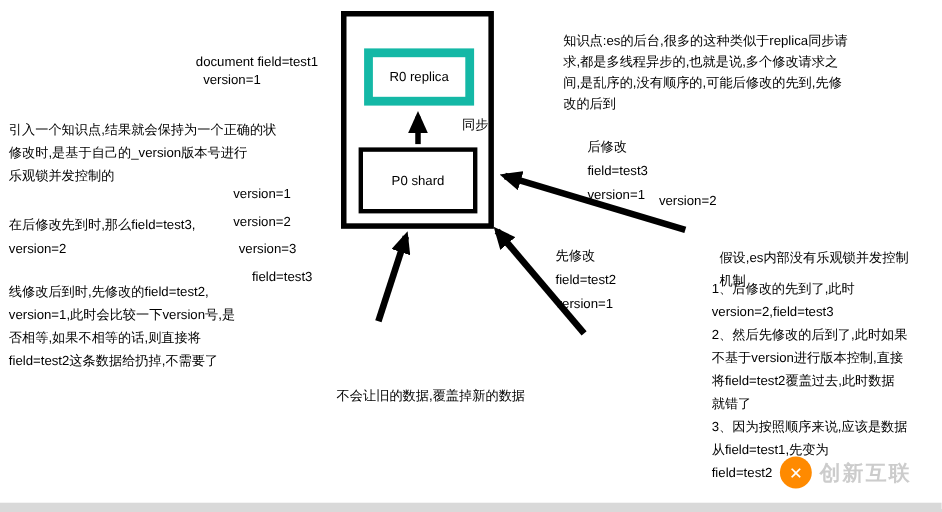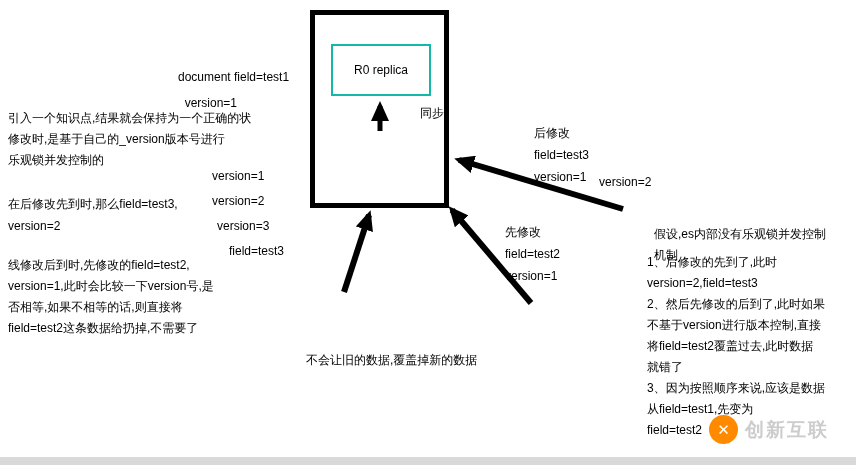--- a/index.html
+++ b/index.html
@@ -18,21 +18,21 @@
     font-size:12px;
     line-height:21px;
     color:#000;
     white-space:pre-wrap;
     width:max-content;
     z-index:2;
   }
   .box { position:absolute; background:transparent; z-index:2; }
   .outer-box { left:310px; top:10px; width:139px; height:198px; border:5px solid #000; }
   .replica-box {
-    left:331px; top:44px; width:100px; height:52px; border:2px solid #14b8a6;
+    left:331px; top:44px; width:100px; height:52px; border:8px solid #14b8a6;
     display:flex; align-items:center; justify-content:center; z-index:3; background:#fff;
   }
   .shard-box {
     left:326px; top:134px; width:108px; height:60px; border:4px solid #000;
     display:flex; align-items:center; justify-content:center; z-index:3; background:#fff;
   }
   .box-label { font-size:12px; color:#000; }
   .watermark {
     position:absolute; left:709px; top:415px; z-index:5;
     display:flex; align-items:center; gap:7px;
@@ -65,42 +65,49 @@
     <line x1="380" y1="131" x2="380" y2="106" stroke="#000" stroke-width="5" marker-end="url(#ah)"></line>
     <line x1="344" y1="292" x2="369" y2="215" stroke="#000" stroke-width="6" marker-end="url(#ah)"></line>
     <line x1="623" y1="209" x2="459" y2="160" stroke="#000" stroke-width="6" marker-end="url(#ah)"></line>
     <line x1="531" y1="303" x2="452" y2="210" stroke="#000" stroke-width="6" marker-end="url(#ah)"></line>
   </svg>
 
   <div class="box outer-box"></div>
   <div class="box replica-box">
     <span class="box-label">R0 replica</span>
   </div>
+  <div class="box shard-box">
+    <span class="box-label">P0 shard</span>
+  </div>
   <div class="note" style="left:420px; top:103px;">同步</div>
 
-  <div class="note" style="left:178px; top:64px; line-height:26px;">document field=test1
+  <div class="note" style="left:178px; top:48px; line-height:16px;">document field=test1
   version=1</div>
 
   <div class="note" style="left:8px; top:108px;">引入一个知识点,结果就会保持为一个正确的状
 修改时,是基于自己的_version版本号进行
 乐观锁并发控制的</div>
   <div class="note" style="left:8px; top:193px; line-height:22px;">在后修改先到时,那么field=test3,
 version=2</div>
   <div class="note" style="left:8px; top:255px;">线修改后到时,先修改的field=test2,
 version=1,此时会比较一下version号,是
 否相等,如果不相等的话,则直接将
 field=test2这条数据给扔掉,不需要了</div>
 
   <div class="note" style="left:212px; top:166px;">version=1</div>
   <div class="note" style="left:212px; top:191px;">version=2</div>
   <div class="note" style="left:217px; top:216px;">version=3</div>
   <div class="note" style="left:229px; top:241px;">field=test3</div>
 
   <div class="note" style="left:306px; top:350px;">不会让旧的数据,覆盖掉新的数据</div>
 
+  <div class="note" style="left:512px; top:28px; line-height:19px;">知识点:es的后台,很多的这种类似于replica同步请
+求,都是多线程异步的,也就是说,多个修改请求之
+间,是乱序的,没有顺序的,可能后修改的先到,先修
+改的后到</div>
 
   <div class="note" style="left:534px; top:122px; line-height:22px;">后修改
 field=test3
 version=1</div>
   <div class="note" style="left:599px; top:172px;">version=2</div>
   <div class="note" style="left:505px; top:221px; line-height:22px;">先修改
 field=test2
 version=1</div>
 
   <div class="note" style="left:654px; top:197px;margin-top:27px;">假设,es内部没有乐观锁并发控制

